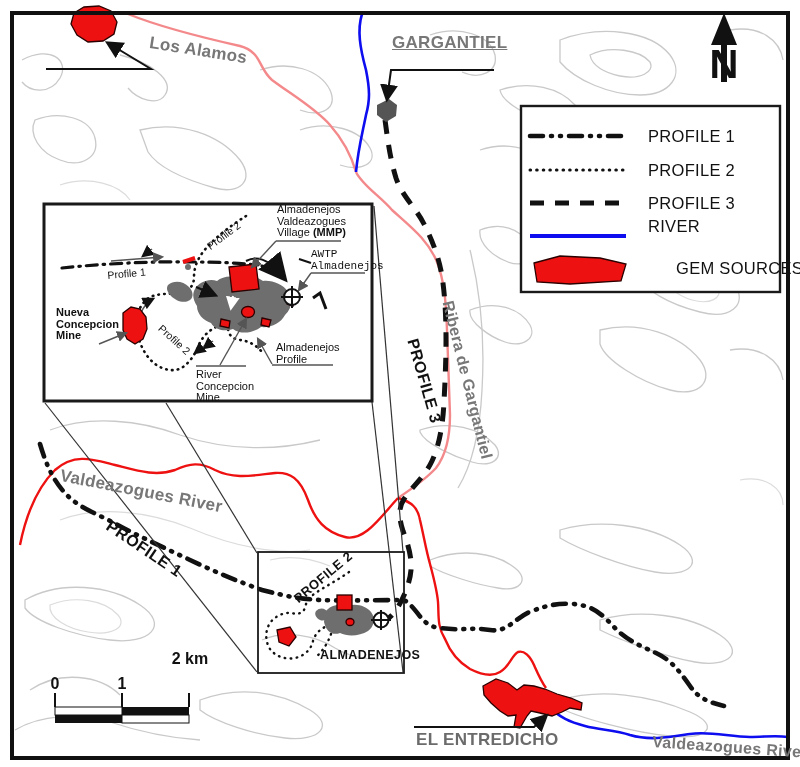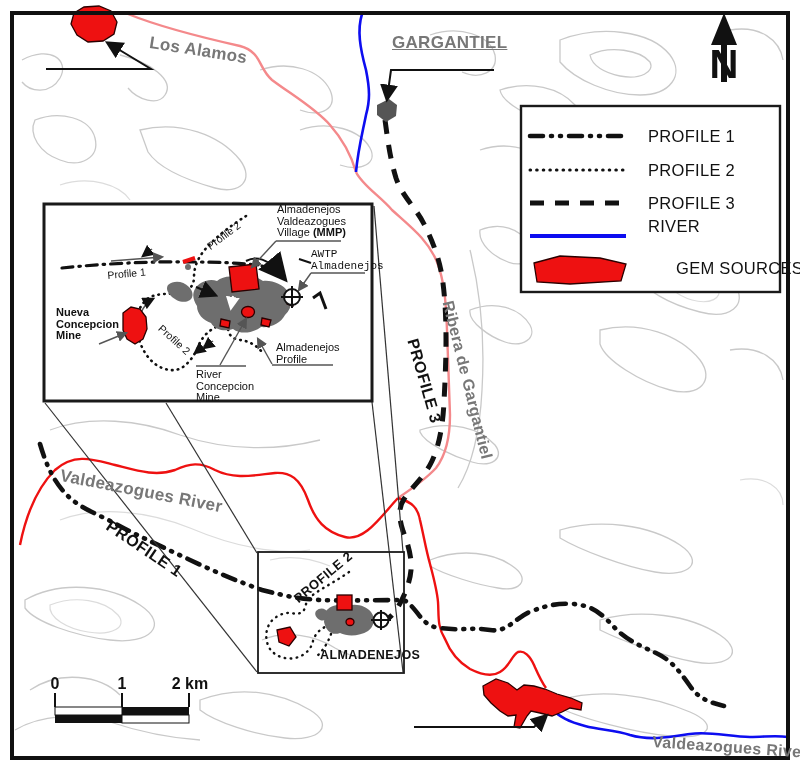--- a/index.html
+++ b/index.html
@@ -222,25 +222,26 @@
 </svg>
 
 <div class="lbl gray-big" style="left:151px;top:33px;transform:rotate(9deg);transform-origin:left top;">Los Alamos</div>
 <div class="lbl gray-big" style="left:392px;top:33px;text-decoration:underline;">GARGANTIEL</div>
 <div class="lbl gray-big ctr" style="left:467px;top:380px;transform:translate(-50%,-50%) rotate(76deg);font-size:16px;">Ribera de Gargantiel</div>
 <div class="lbl black-big ctr" style="left:424px;top:381px;transform:translate(-50%,-50%) rotate(74deg);">PROFILE 3</div>
 <div class="lbl gray-big" style="left:62px;top:466px;transform:rotate(11deg);transform-origin:left top;">Valdeazogues River</div>
 <div class="lbl black-big ctr" style="left:144px;top:549px;transform:translate(-50%,-50%) rotate(34deg);">PROFILE 1</div>
 <div class="lbl black-big ctr" style="left:323px;top:577px;transform:translate(-50%,-50%) rotate(-40deg);font-size:13px;">PROFILE 2</div>
 <div class="lbl" style="left:320px;top:648px;color:#111;font-weight:bold;font-size:12.5px;letter-spacing:.4px;">ALMADENEJOS</div>
+<div class="lbl" style="left:416px;top:730px;color:#6b6b6b;font-weight:bold;font-size:17px;letter-spacing:.3px;">EL ENTREDICHO</div>
 <div class="lbl gray-big" style="left:653px;top:733px;font-size:16px;transform:rotate(4deg);transform-origin:left top;">Valdeazogues River</div>
 
 <div class="lbl scale-lbl" style="left:55px;top:675px;">0</div>
 <div class="lbl scale-lbl" style="left:122px;top:675px;">1</div>
-<div class="lbl scale-lbl" style="left:190px;top:675px;">2 km</div>
+<div class="lbl scale-lbl" style="left:190px;top:650px;">2 km</div>
 
 <div class="lbl legend-lbl" style="left:648px;top:127px;">PROFILE 1</div>
 <div class="lbl legend-lbl" style="left:648px;top:161px;">PROFILE 2</div>
 <div class="lbl legend-lbl" style="left:648px;top:194px;">PROFILE 3</div>
 <div class="lbl legend-lbl" style="left:648px;top:217px;">RIVER</div>
 <div class="lbl legend-lbl" style="left:676px;top:259px;">GEM SOURCES</div>
 
 <div class="lbl inset-lbl" style="left:277px;top:204px;">
   <div>Almadenejos</div>
   <div>Valdeazogues</div>

